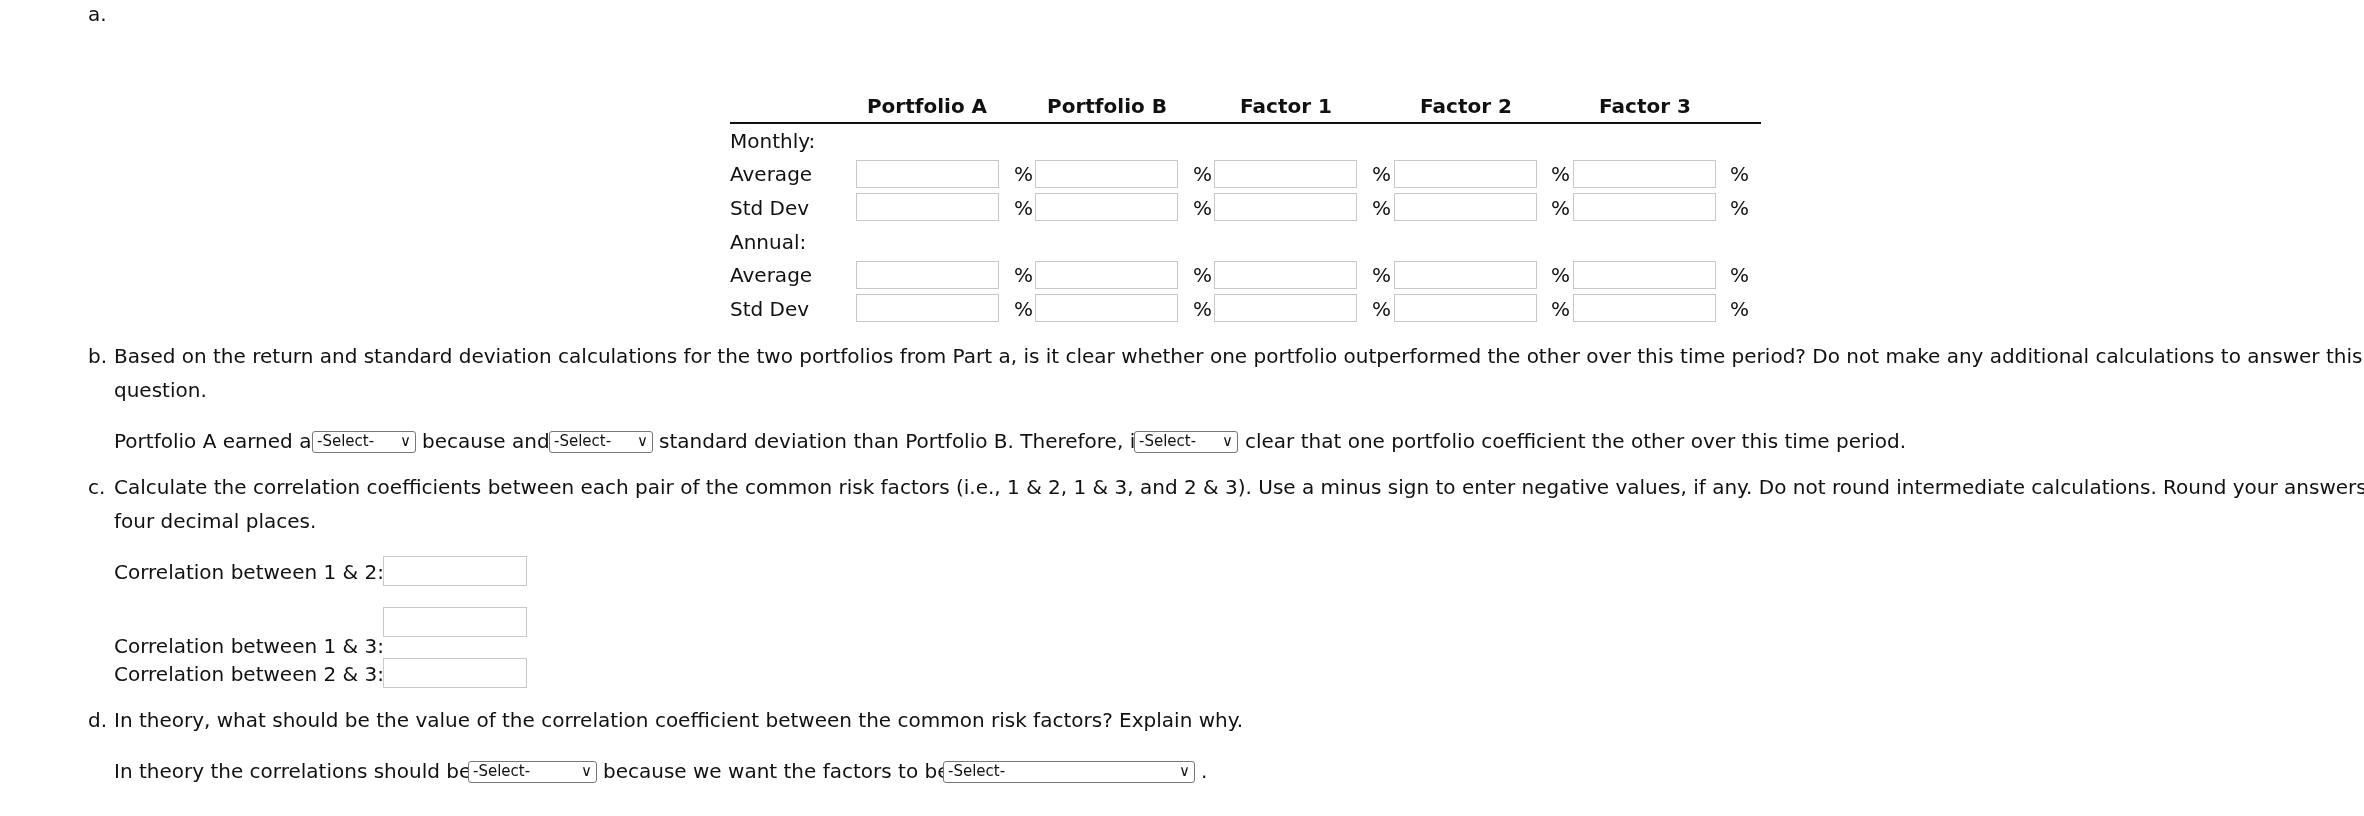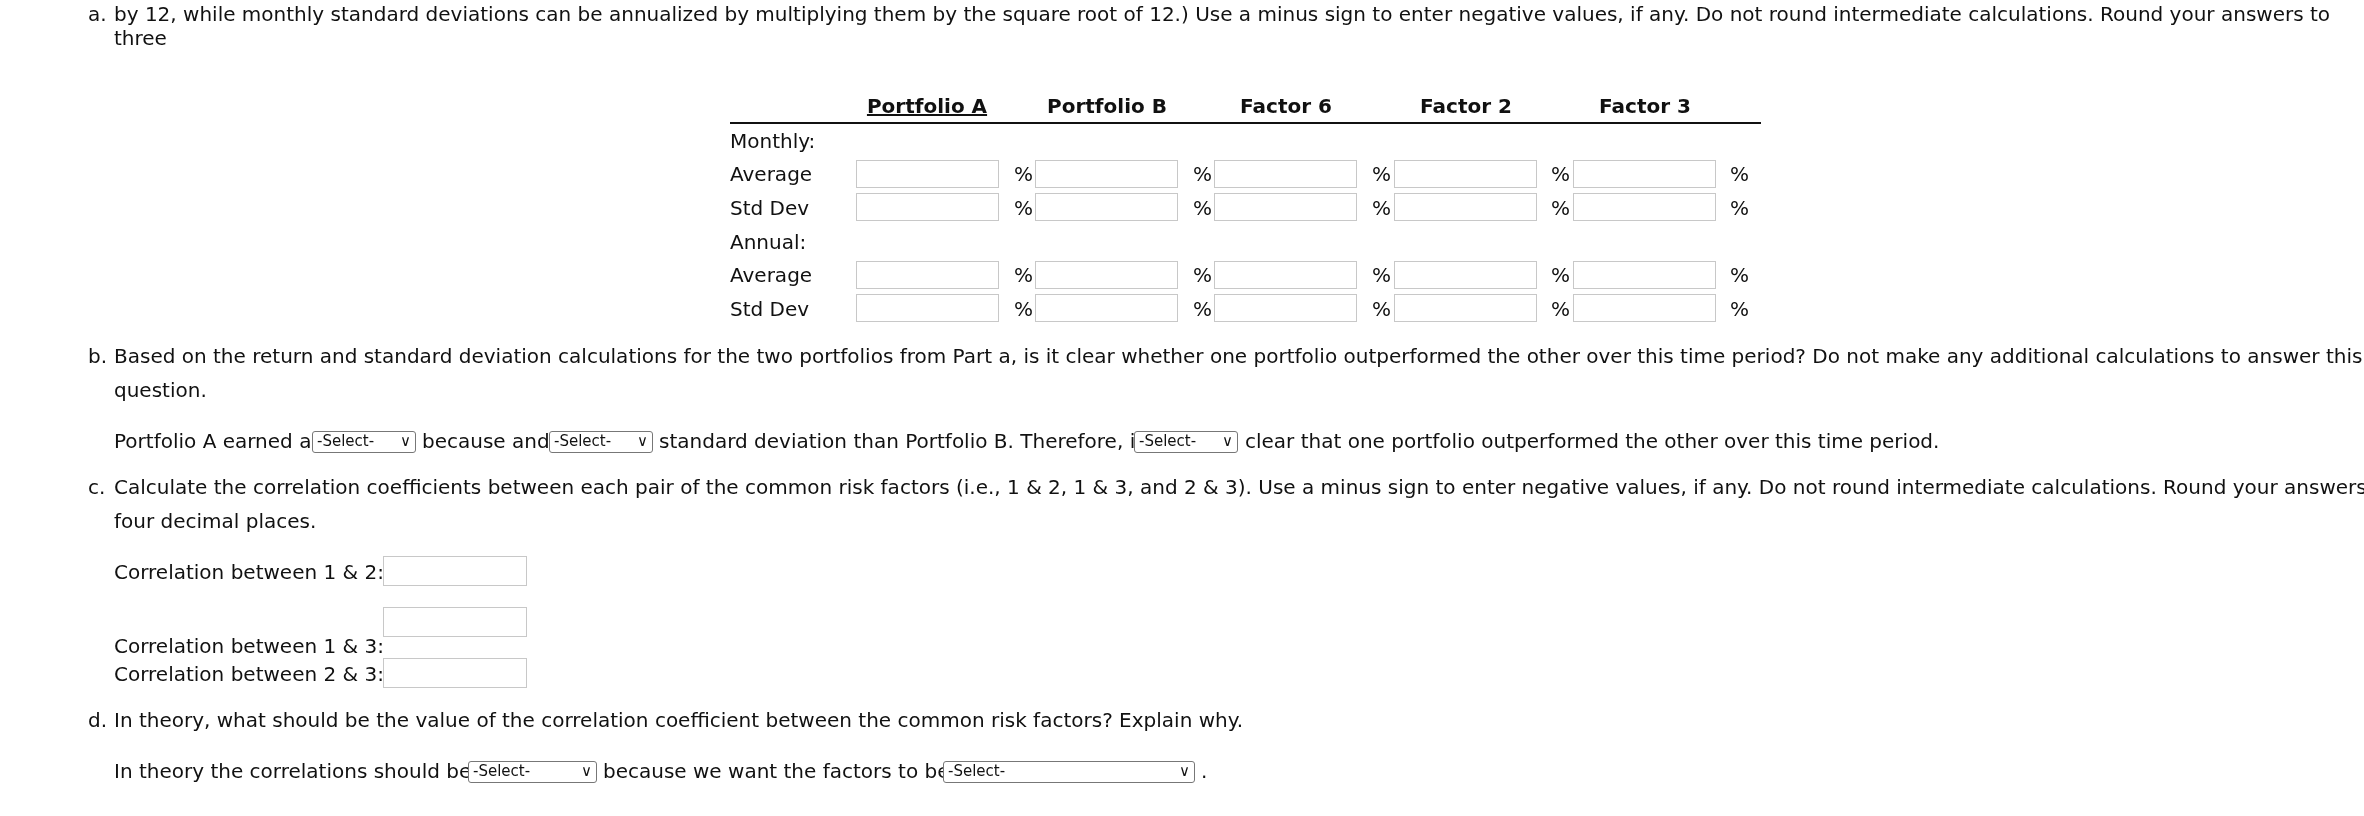--- a/index.html
+++ b/index.html
@@ -29,27 +29,26 @@
   .cbox {
     position: absolute; height: 30px; width: 144px; box-sizing: border-box;
     border: 1.5px solid #c8c8c8; background: #fff;
   }
 </style>
 </head>
 <body>
 
 <div class="para pa">
   <span class="marker">a.</span>
-  <span class="txt">by 12, while monthly standard deviations can be annualized by multiplying them by the square root of 12.) Use a minus sign to enter negative values, if any. Do not round intermediate calculations. Round your answers to three</span>
 </div>
 
 <div>
-  <div class="hdr" style="left:837px; top:94px;text-decoration:underline;">Portfolio A</div>
+  <div class="hdr" style="left:837px; top:94px;">Portfolio A</div>
   <div class="hdr" style="left:1017px; top:94px;">Portfolio B</div>
-  <div class="hdr" style="left:1196px; top:94px;">Factor 6</div>
+  <div class="hdr" style="left:1196px; top:94px;">Factor 1</div>
   <div class="hdr" style="left:1376px; top:94px;">Factor 2</div>
   <div class="hdr" style="left:1555px; top:94px;">Factor 3</div>
   <div class="rule"></div>
 
   <div class="lbl" style="left:730px; top:129px;">Monthly:</div>
   <div class="lbl" style="left:730px; top:162px;">Average</div>
   <div class="lbl" style="left:730px; top:196px;">Std Dev</div>
   <div class="lbl" style="left:730px; top:230px;">Annual:</div>
   <div class="lbl" style="left:730px; top:263px;">Average</div>
   <div class="lbl" style="left:730px; top:297px;">Std Dev</div>
@@ -111,21 +110,21 @@
 <div class="txtline" style="left:422px; top:429px;">because and a</div>
 <div class="sel" style="left:549px; top:431px; width:104px;">
   <span>-Select-</span>
   <span class="chev">∨</span>
 </div>
 <div class="txtline" style="left:659px; top:429px;">standard deviation than Portfolio B. Therefore, it</div>
 <div class="sel" style="left:1134px; top:431px; width:104px;">
   <span>-Select-</span>
   <span class="chev">∨</span>
 </div>
-<div class="txtline" style="left:1245px; top:429px;">clear that one portfolio outperformed the other over this time period.</div>
+<div class="txtline" style="left:1245px; top:429px;">clear that one portfolio coefficient the other over this time period.</div>
 
 <div class="txtline" style="left:88px; top:475px;">c.</div>
 <div class="txtline" style="left:114px; top:475px;">Calculate the correlation coefficients between each pair of the common risk factors (i.e., 1 &amp; 2, 1 &amp; 3, and 2 &amp; 3). Use a minus sign to enter negative values, if any. Do not round intermediate calculations. Round your answers to</div>
 <div class="txtline" style="left:114px; top:509px;">four decimal places.</div>
 
 <div class="txtline" style="left:114px; top:560px;">Correlation between 1 &amp; 2:</div>
 <div class="cbox" style="left:383px; top:556px;"></div>
 <div class="txtline" style="left:114px; top:634px;">Correlation between 1 &amp; 3:</div>
 <div class="cbox" style="left:383px; top:607px;"></div>
 <div class="txtline" style="left:114px; top:662px;">Correlation between 2 &amp; 3:</div>

